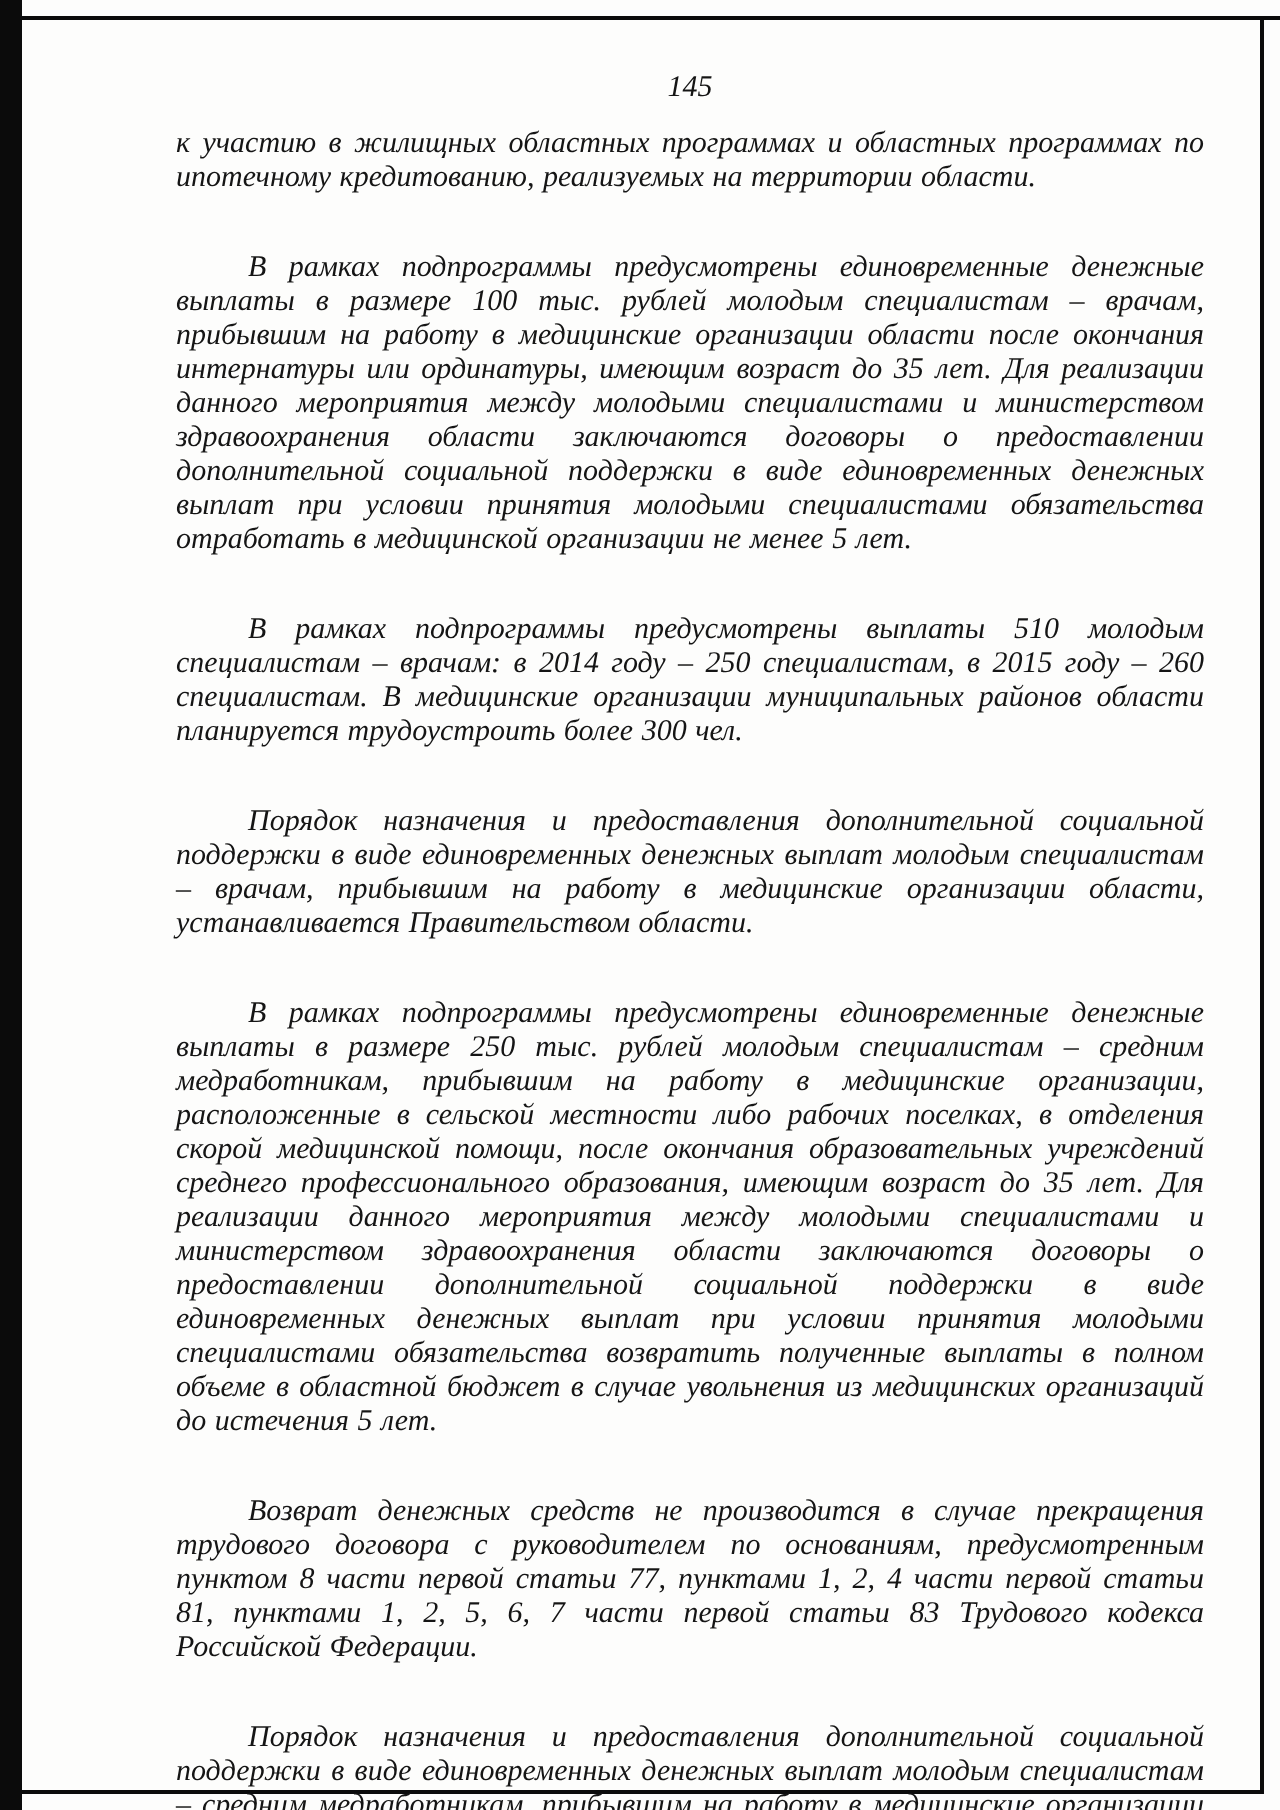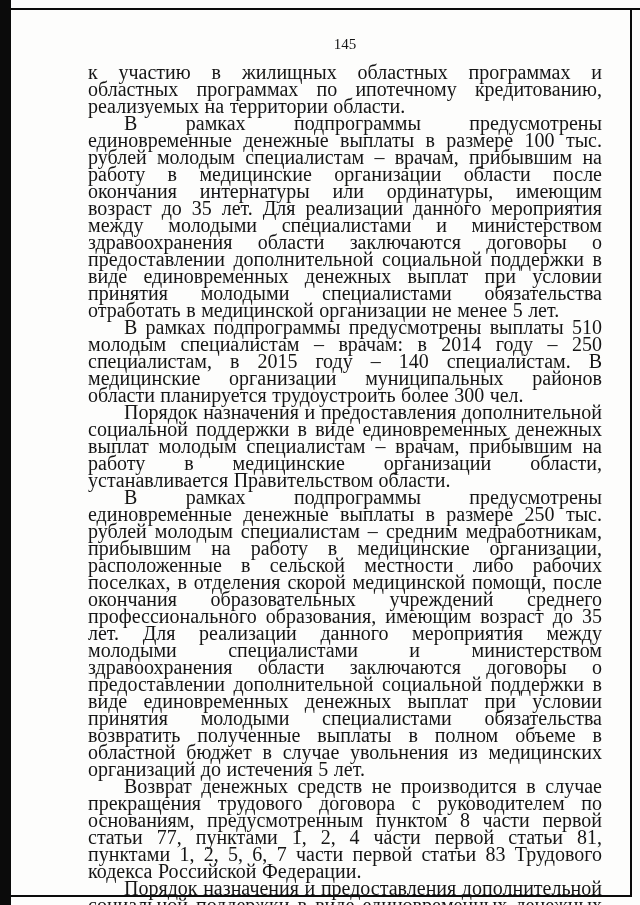--- a/index.html
+++ b/index.html
@@ -8,20 +8,21 @@
     background: #ffffff;
   }
   .page {
     position: relative;
     width: 640px;
     height: 905px;
     background: #fdfdfc;
     overflow: hidden;
     font-family: "Liberation Serif", "DejaVu Serif", serif;
     color: #151515;
+    font-style: italic;
   }
   
   .scan-left {
     position: absolute;
     left: 0; top: 0;
     width: 11px; height: 905px;
     background: #0b0b0b;
   }
   .scan-top {
     position: absolute;
@@ -47,42 +48,43 @@
     width: 514px;
   }
   .page-number {
     text-align: center;
     font-size: 15px;
     line-height: 17px;
     margin: 0 0 11px 0;
   }
   p.para {
     margin: 0;
-    font-size: 20px;
+    font-size: 15px;
     line-height: 17px;
     text-align: justify;
     word-spacing: 0.5px;
   }
   p.para.indent {
     text-indent: 36px;
+    margin-top: 28px;
   }
 </style>
 </head>
 <body>
 
 <div class="page">
   <div class="scan-left"></div>
   <div class="scan-top"></div>
   <div class="scan-right"></div>
   <div class="scan-bottom"></div>
 
   <div class="content">
     <div class="page-number">145</div>
 
     <p class="para">к участию в жилищных областных программах и областных программах по ипотечному кредитованию, реализуемых на территории области.</p>
     <p class="para indent">В рамках подпрограммы предусмотрены единовременные денежные выплаты в размере 100 тыс. рублей молодым специалистам – врачам, прибывшим на работу в медицинские организации области после окончания интернатуры или ординатуры, имеющим возраст до 35 лет. Для реализации данного мероприятия между молодыми специалистами и министерством здравоохранения области заключаются договоры о предоставлении дополнительной социальной поддержки в виде единовременных денежных выплат при условии принятия молодыми специалистами обязательства отработать в медицинской организации не менее 5 лет.</p>
-    <p class="para indent">В рамках подпрограммы предусмотрены выплаты 510 молодым специалистам – врачам: в 2014 году – 250 специалистам, в 2015 году – 140 специалистам. В медицинские организации муниципальных районов области планируется трудоустроить более 300 чел.</p>
+    <p class="para indent">В рамках подпрограммы предусмотрены выплаты 510 молодым специалистам – врачам: в 2014 году – 250 специалистам, в 2015 году – 260 специалистам. В медицинские организации муниципальных районов области планируется трудоустроить более 300 чел.</p>
     <p class="para indent">Порядок назначения и предоставления дополнительной социальной поддержки в виде единовременных денежных выплат молодым специалистам – врачам, прибывшим на работу в медицинские организации области, устанавливается Правительством области.</p>
     <p class="para indent">В рамках подпрограммы предусмотрены единовременные денежные выплаты в размере 250 тыс. рублей молодым специалистам – средним медработникам, прибывшим на работу в медицинские организации, расположенные в сельской местности либо рабочих поселках, в отделения скорой медицинской помощи, после окончания образовательных учреждений среднего профессионального образования, имеющим возраст до 35 лет. Для реализации данного мероприятия между молодыми специалистами и министерством здравоохранения области заключаются договоры о предоставлении дополнительной социальной поддержки в виде единовременных денежных выплат при условии принятия молодыми специалистами обязательства возвратить полученные выплаты в полном объеме в областной бюджет в случае увольнения из медицинских организаций до истечения 5 лет.</p>
     <p class="para indent">Возврат денежных средств не производится в случае прекращения трудового договора с руководителем по основаниям, предусмотренным пунктом 8 части первой статьи 77, пунктами 1, 2, 4 части первой статьи 81, пунктами 1, 2, 5, 6, 7 части первой статьи 83 Трудового кодекса Российской Федерации.</p>
     <p class="para indent">Порядок назначения и предоставления дополнительной социальной поддержки в виде единовременных денежных выплат молодым специалистам – средним медработникам, прибывшим на работу в медицинские организации области, расположенные в сельской местности либо рабочих поселках, в отделения скорой медицинской помощи, устанавливается Правительством области.</p>
   </div>
 </div>
 
 </body></html>

